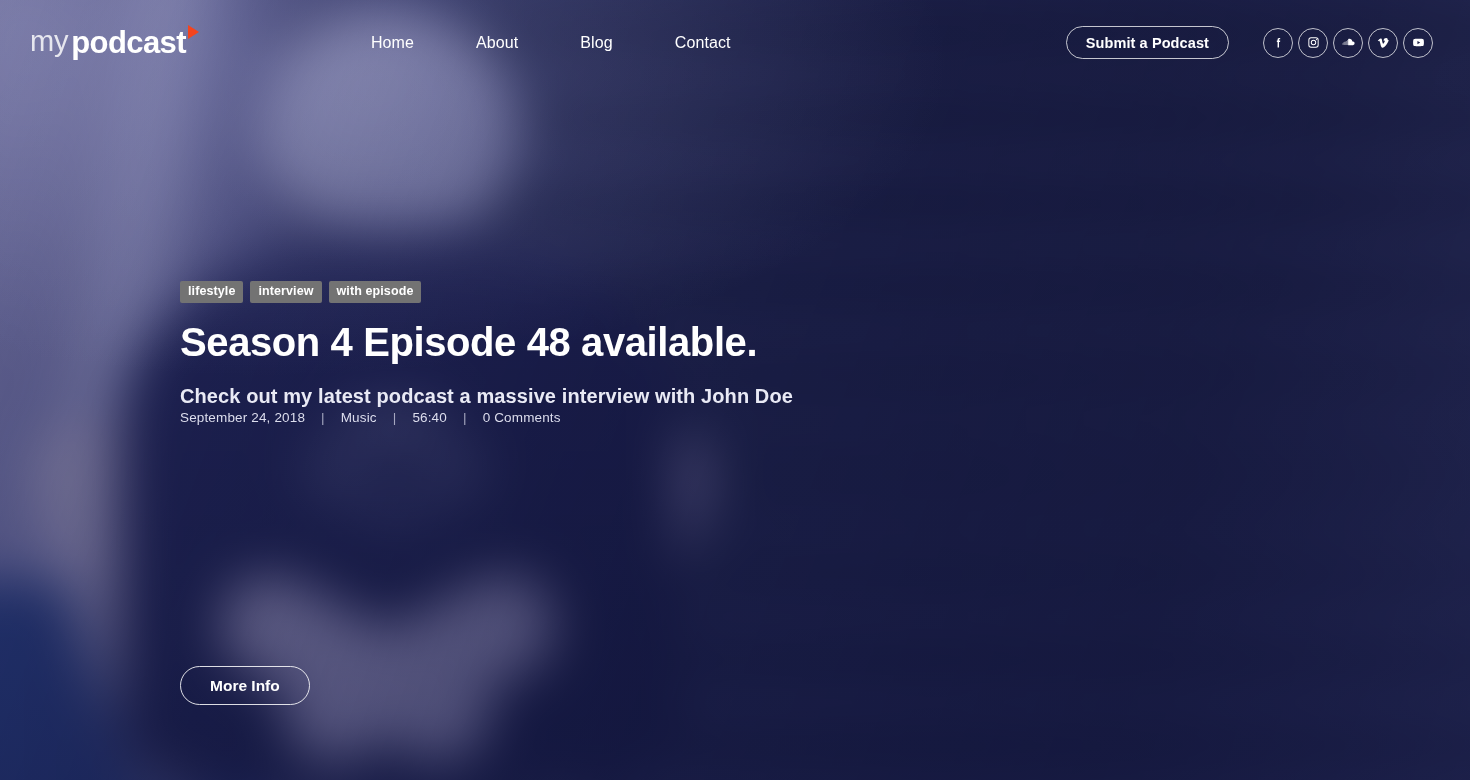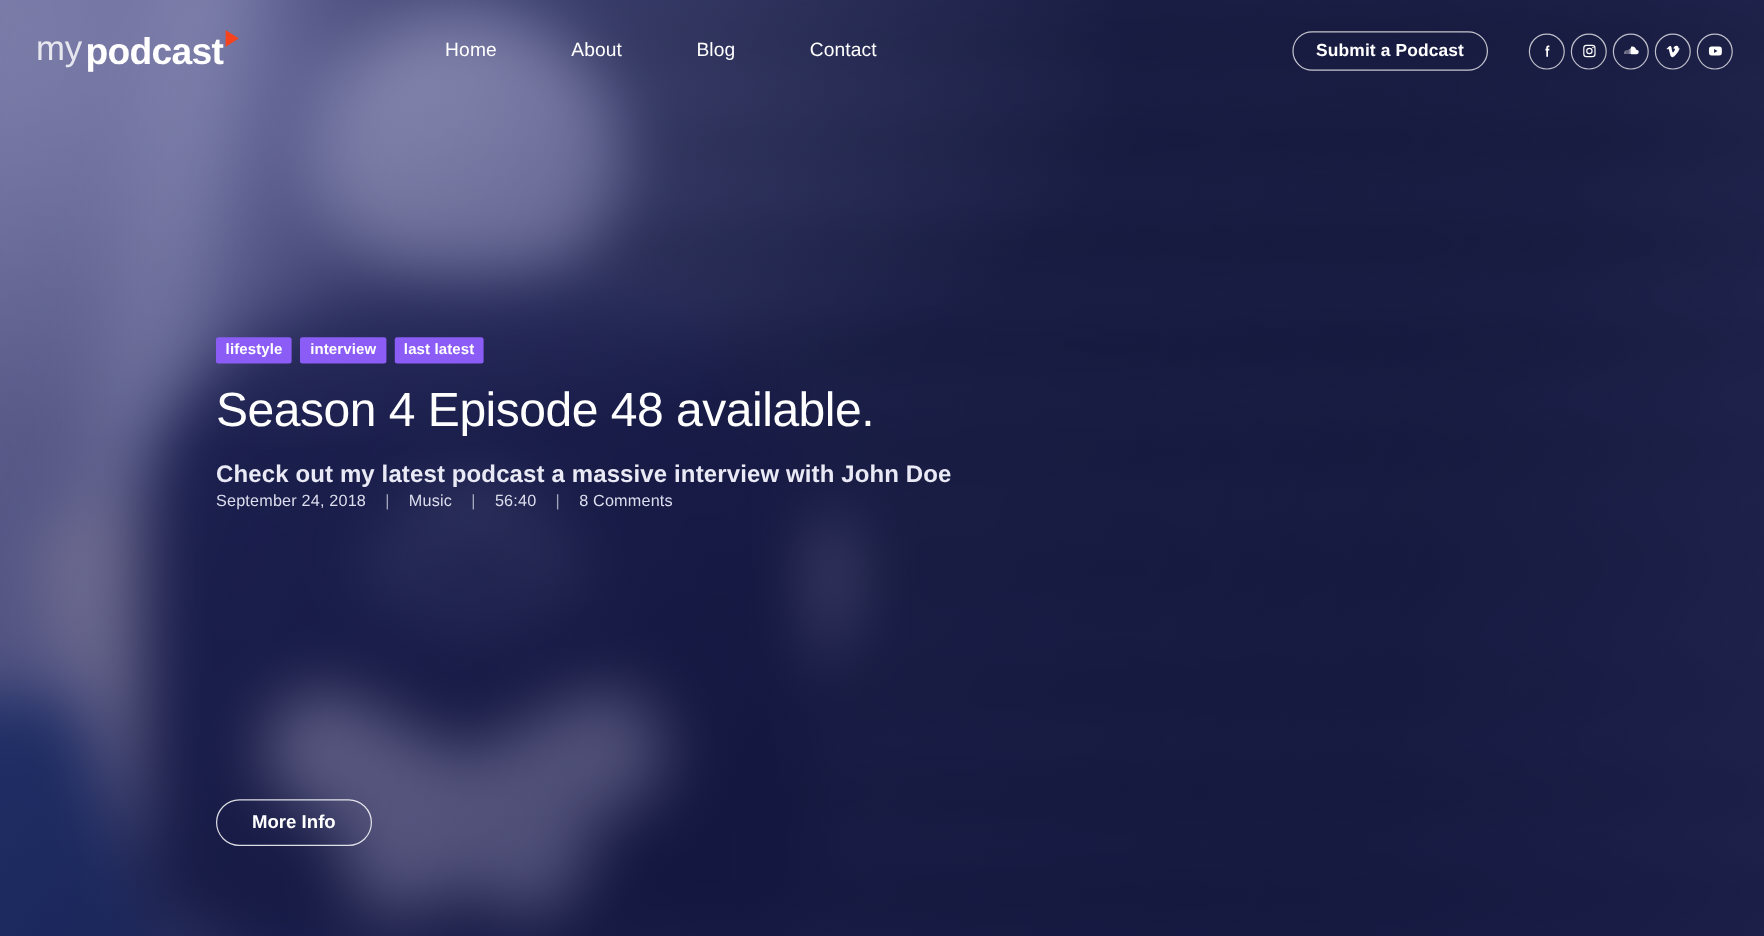--- a/index.html
+++ b/index.html
@@ -160,21 +160,21 @@
   }
   .overlay2 {
     position:absolute; inset:0; z-index:2;
     background:
       radial-gradient(ellipse 75% 65% at 18% 8%, rgba(135,137,185,0.34), transparent 62%),
       linear-gradient(to bottom, rgba(38,42,96,0.10) 0%, rgba(26,30,80,0.26) 72%, rgba(22,26,72,0.40) 100%);
   }
 
   
   .header {
-    position:absolute; top:0; left:0; right:4px; height:85px;
+    position:absolute; top:0; left:0; right:15px; height:85px;
     z-index:10;
     display:flex; align-items:center;
     padding:0 22px 0 30px;
   }
 
   .logo { display:flex; align-items:flex-start; position:relative; user-select:none; }
   .logo .my {
     font-size:29px; font-weight:300; color:#ffffff; opacity:0.82;
     letter-spacing:-0.2px; line-height:1;
   }
@@ -216,27 +216,27 @@
   }
   .soc svg { width:13px; height:13px; fill:#ffffff; display:block; }
 
   
   .content {
     position:absolute; left:180px; top:281px; z-index:10;
     max-width:900px;
   }
   .tags { display:flex; gap:7px; margin-bottom:17px; }
   .tag {
-    background:#8b5cf6; color:#ffffff;
+    background:#737373; color:#ffffff;
     font-size:12.5px; font-weight:700; letter-spacing:0.1px;
     padding:4px 8px 5px; border-radius:2px;
     cursor:pointer; line-height:1; white-space:nowrap;
   }
   .hero-title {
-    color:#ffffff; font-size:40px; font-weight:400;
+    color:#ffffff; font-size:40px; font-weight:700;
     letter-spacing:-0.4px; line-height:1.14; margin-bottom:18px;
   }
   .hero-sub {
     color:#e9eaf5; font-size:20px; font-weight:700;
     letter-spacing:0.1px; line-height:1.3; margin-bottom:1px;
   }
   .meta {
     display:flex; align-items:center;
     color:#dcdded; font-size:13.5px; letter-spacing:0.15px;text-align:center;
   }
@@ -335,33 +335,33 @@
 
       </div>
     </div>
   </div>
 
   <div class="content">
 
     <div class="tags">
       <span class="tag">lifestyle</span>
       <span class="tag">interview</span>
-      <span class="tag">last latest</span>
+      <span class="tag">with episode</span>
     </div>
 
     <h1 class="hero-title">Season 4 Episode 48 available.</h1>
 
     <p class="hero-sub">Check out my latest podcast a massive interview with John Doe</p>
 
     <div class="meta">
       <span class="item">September 24, 2018</span>
       <span class="sep">|</span>
       <span class="item link">Music</span>
       <span class="sep">|</span>
       <span class="item">56:40</span>
       <span class="sep">|</span>
-      <span class="item link">8 Comments</span>
+      <span class="item link">0 Comments</span>
     </div>
   </div>
 
   <button class="more-btn">More Info</button>
 
 </div>
 
 </body></html>

